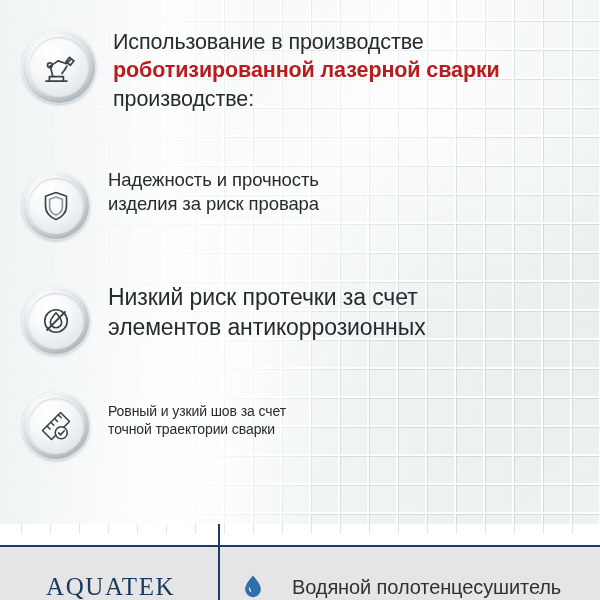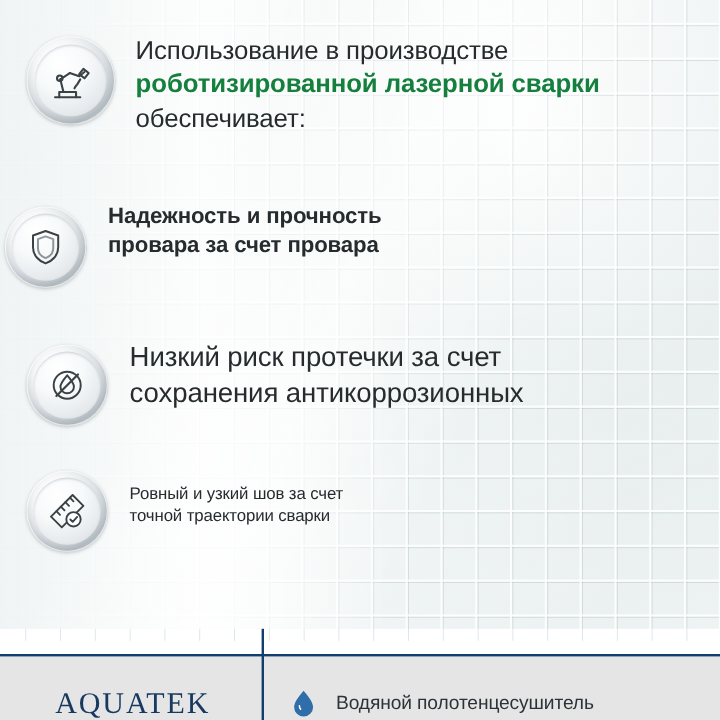--- a/index.html
+++ b/index.html
@@ -97,36 +97,36 @@
     position: relative;
     z-index: 2;
   }
 
   .txt {
     color: #262b2e;
     line-height: 1.28;
     letter-spacing: -0.1px;
   }
   .txt .hl {
-    color: #15803d;
+    color: #b91c1c;
     font-weight: 700;
   }
 
   
   #block-heading { left: 22px; top: 28px; }
   #block-heading .badge { width: 74px; height: 74px; margin-top: 2px; }
   #block-heading .txt {
     margin-left: 17px;
     font-size: 21.5px;
     width: 470px;
     line-height: 1.32;
   }
 
   
-  #block-strength { left: 4px; top: 168px; font-weight: bold; }
+  #block-strength { left: 22px; top: 168px; }
   #block-strength .badge { width: 68px; height: 68px; margin-top: 4px; }
   #block-strength .txt {
     margin-left: 18px;
     font-size: 18.5px;
     width: 400px;
     line-height: 1.30;
   }
 
   
   #block-leak { left: 22px; top: 283px; }
@@ -185,24 +185,25 @@
     transform: translateY(-50%);
     display: flex;
     align-items: center;
   }
   .drop-icon {
     width: 26px; height: 32px;
     display: flex; align-items: center; justify-content: center;
     margin-right: 14px;
   }
   .footer-caption {
-    font-size: 16px;
+    font-size: 20px;
     color: #2c3235;
     letter-spacing: -0.1px;
     white-space: nowrap;
+    margin-left: 12px;
   }
 </style>
 </head>
 <body>
 
 <div class="poster">
 
   <div class="bg">
     <div class="grid"></div>
     <div class="whitepanel"></div>
@@ -224,48 +225,48 @@
           <path d="M36 13l5 4-4 5-5-4z"></path>
           <path d="M33 23l-3 5"></path>
           <path d="M29 29l-1.5 2.5"></path>
         </svg>
       </div>
       <div class="txt">
         <span>Использование в производстве</span>
         <br>
         <span class="hl">роботизированной лазерной сварки</span>
         <br>
-        <span>обеспечивает:</span>
+        <span>производстве:</span>
       </div>
     </div>
 
     <div class="block" id="block-strength">
       <div class="badge">
         <svg width="36" height="36" viewBox="0 0 48 48" fill="none" stroke="#3a4246" stroke-width="2.2" stroke-linecap="round" stroke-linejoin="round">
           <path d="M24 6l14 5v13c0 9-6.5 15.5-14 18-7.5-2.5-14-9-14-18V11z"></path>
           <path d="M24 12l8.5 3v9.5c0 5.6-3.8 9.9-8.5 11.6-4.7-1.7-8.5-6-8.5-11.6V15z" opacity="0.55"></path>
         </svg>
       </div>
       <div class="txt">
         <span>Надежность и прочность</span><br>
-        <span>провара за счет провара</span><br>
+        <span>изделия за риск провара</span><br>
       </div>
     </div>
 
     <div class="block" id="block-leak">
       <div class="badge">
         <svg width="36" height="36" viewBox="0 0 48 48" fill="none" stroke="#3a4246" stroke-width="2.2" stroke-linecap="round" stroke-linejoin="round">
           <circle cx="24" cy="24" r="15"></circle>
           <path d="M24 13c4.5 5.2 7.5 9 7.5 12.6A7.5 7.5 0 0 1 24 33a7.5 7.5 0 0 1-7.5-7.4C16.5 22 19.5 18.2 24 13z"></path>
           <path d="M12 36L36 12" stroke-width="2.4"></path>
         </svg>
       </div>
       <div class="txt">
         <span>Низкий риск протечки за счет</span><br>
-        <span>сохранения антикоррозионных</span><br>
+        <span>элементов антикоррозионных</span><br>
       </div>
     </div>
 
     <div class="block" id="block-seam">
       <div class="badge">
         <svg width="36" height="36" viewBox="0 0 48 48" fill="none" stroke="#3a4246" stroke-width="2.1" stroke-linecap="round" stroke-linejoin="round">
           <path d="M30 6l12 12L18 42 6 30z"></path>
           <path d="M12 24l4 4"></path>
           <path d="M17 19l4 4"></path>
           <path d="M22 14l4 4"></path>

